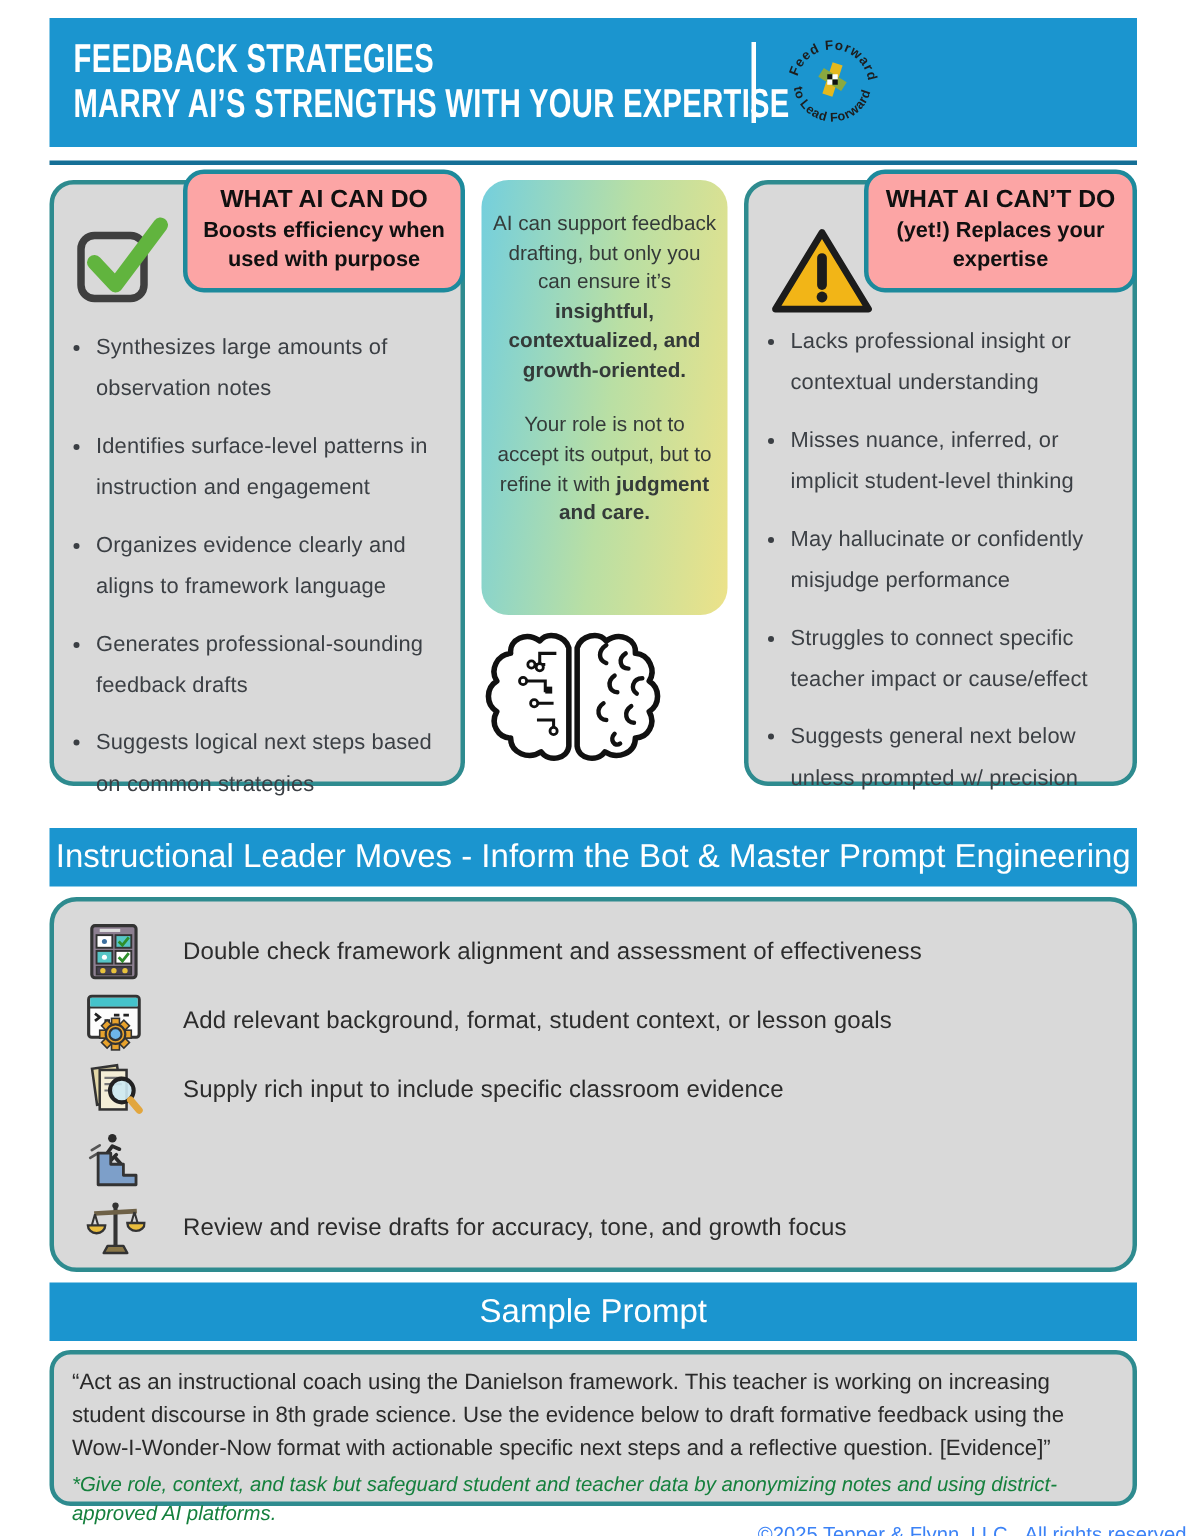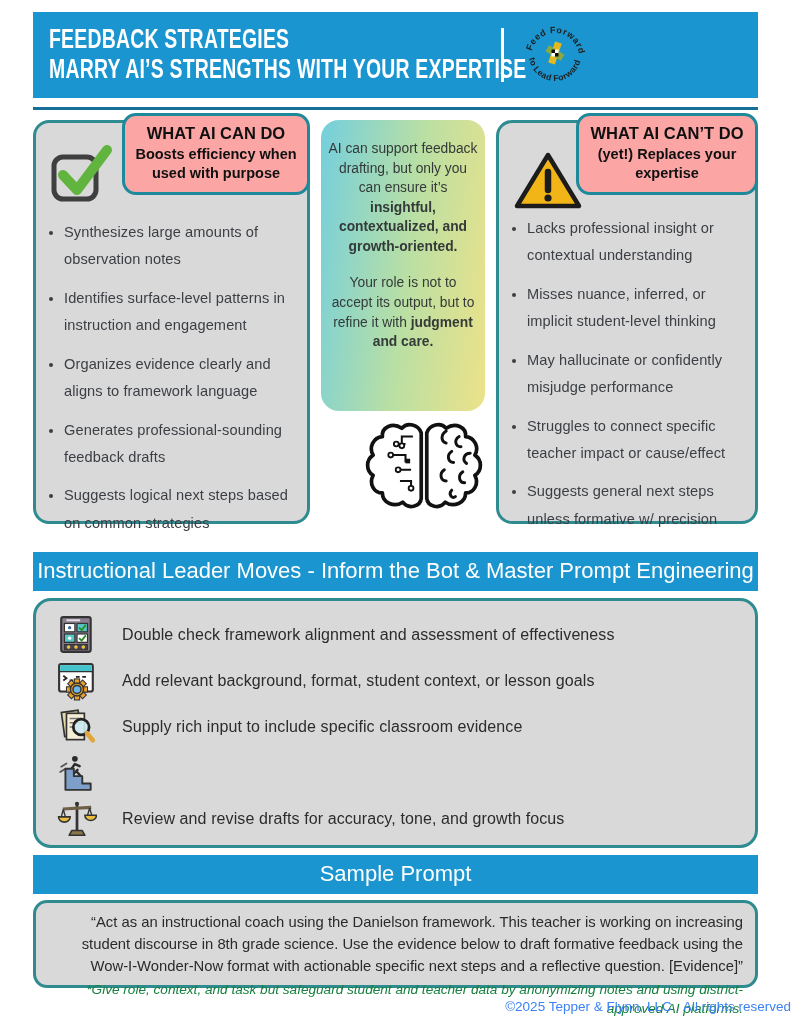--- a/index.html
+++ b/index.html
@@ -29,35 +29,35 @@
   .card-right .badge{width:182px;}
   .badge-title{font-size:16.5px; font-weight:700;}
   .badge-sub{font-size:14.5px; font-weight:700; line-height:1.3; margin-top:2px;}
   .corner-icon{position:absolute;}
   .check-pos{top:18px; left:12px;}
   .warn-pos{top:26px; left:14px;}
   .card ul{margin:96px 6px 0 8px; padding-left:20px; color:#3b3f44; font-size:14.6px; line-height:1.88; letter-spacing:.1px;}
   .card-right ul{margin-top:92px;}
   .card li{margin-bottom:11px;}
 
-  .middle-col{width:164px; flex:none; display:flex; flex-direction:column; align-items:flex-end;}
+  .middle-col{width:164px; flex:none; display:flex; flex-direction:column; align-items:flex-start;}
   .gradient-box{width:164px; height:293px; border-radius:18px; padding:19px 7px; background:linear-gradient(97deg,var(--grad1) 0%,var(--grad2) 52%,var(--grad3) 100%);
     text-align:center; color:#343a39; font-size:13.8px; line-height:1.42; font-weight:500;}
   .gradient-box .b{font-weight:700;}
   .gradient-box p + p{margin-top:17px;}
   .brain-wrap{margin-top:5px;}
 
   
   .banner{margin:28px 33px 0; background:var(--blue); color:#fff; text-align:center; font-weight:400; font-size:22px; padding:6px 0 7px;}
   .moves-card{margin:7px 33px 0; background:var(--gray); border:3px solid var(--teal); border-radius:18px; padding:11px 20px 9px; height:250px;}
   .move-row{display:flex; align-items:center; gap:24px; height:46px;}
   .move-icon{width:42px; flex:none; display:flex; justify-content:center; align-items:center;}
   .move-text{font-size:16px; color:#2c2c2c; letter-spacing:.1px;}
   .banner-sample{margin-top:7px;}
-  .sample-card{margin:6px 33px 0; background:var(--gray); border:3px solid var(--teal); border-radius:14px; padding:8px 12px 9px; text-align:right; height:88px;}
+  .sample-card{margin:6px 33px 0; background:var(--gray); border:3px solid var(--teal); border-radius:14px; padding:8px 12px 9px; text-align:left; height:104px;}
   .quote{font-size:14.8px; color:#2a2a2a; line-height:1.5;}
   .note{font-size:13.6px; font-style:italic; font-weight:500; color:#15803d; line-height:1.42; margin-top:2px;}
   .footer{text-align:right; font-size:13.5px; color:#3b82f6; margin-top:11px; white-space:pre;}
 </style>
 </head>
 <body>
 
 <div class="page">
 
   <div class="header">
@@ -144,21 +144,21 @@
       </div>
       <div class="badge">
         <div class="badge-title">WHAT AI CAN’T DO</div>
         <div class="badge-sub">(yet!) Replaces your expertise</div>
       </div>
       <ul>
         <li>Lacks professional insight or contextual understanding</li>
         <li>Misses nuance, inferred, or implicit student-level thinking</li>
         <li>May hallucinate or confidently misjudge performance</li>
         <li>Struggles to connect specific teacher impact or cause/effect</li>
-        <li>Suggests general next steps unless formative w/ precision</li>
+        <li>Suggests general next below unless prompted w/ precision</li>
       </ul>
     </div>
   </div>
 
   <div class="banner">Instructional Leader Moves - Inform the Bot &amp; Master Prompt Engineering</div>
   <div class="moves-card">
 
     <div class="move-row">
       <div class="move-icon">
         <svg width="40" height="40" viewBox="0 0 38 38">

